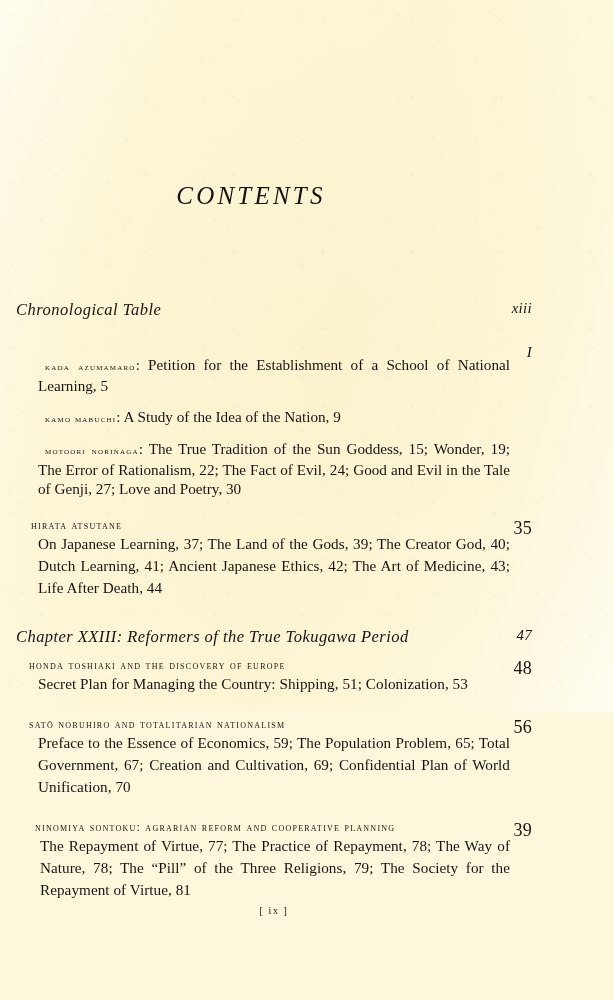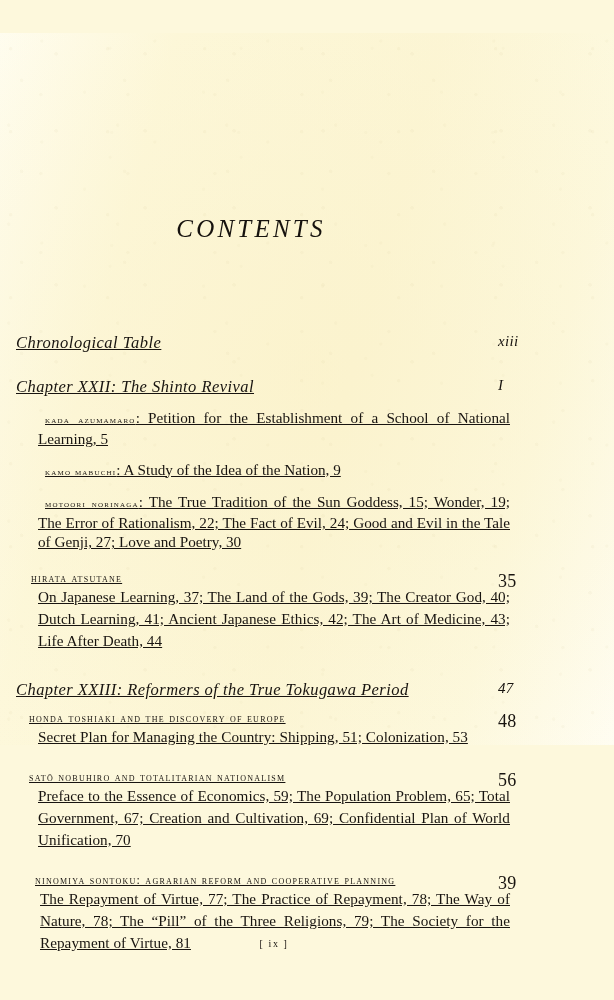--- a/index.html
+++ b/index.html
@@ -15,21 +15,20 @@
     overflow: hidden;
   }
   .page {
     position: relative;
     width: 614px;
     height: 712px;
     box-sizing: border-box;
     background:
       radial-gradient(ellipse 110% 95% at 50% 48%, rgba(250,240,198,0.55) 0%, rgba(253,248,220,0) 72%),
       linear-gradient(105deg, #fffdf0 0%, #fdf8db 22%, #fcf6d6 55%, #fdf9df 80%, #fffdf2 100%);
-    margin-top: 33px;
   }
   .grain {
     position: absolute;
     inset: 0;
     pointer-events: none;
     opacity: .55;
     background-image:
       radial-gradient(circle at 11% 19%, rgba(205,190,140,.16) 0 1.4px, transparent 2px),
       radial-gradient(circle at 37% 8%, rgba(205,190,140,.12) 0 1.2px, transparent 2px),
       radial-gradient(circle at 63% 27%, rgba(200,185,135,.13) 0 1.6px, transparent 2px),
@@ -62,36 +61,36 @@
     font-weight: normal;
     color: #16120e;
   }
 
   
   .toc-list {
     position: absolute;
     left: 0;
     top: 300px;
     width: 516px;
-    text-decoration: underline;
   }
   .row {
     position: relative;
     display: flex;
     align-items: baseline;
     width: 516px;
   }
   .row .label {
     flex: 0 1 auto;
   }
   .row .pageno {
     position: absolute;
     right: 0;
     top: 0;
     width: 34px;
+    text-align: right;
     font-size: 15px;
     letter-spacing: .3px;
   }
 
   
   .front-item {
     font-style: italic;
     font-size: 16.5px;
     letter-spacing: .5px;
     margin-bottom: 24px;
@@ -189,21 +188,20 @@
     <h1 class="doc-title">CONTENTS</h1>
 
     <div class="toc-list">
 
       <div class="row front-item">
         <span class="label">Chronological Table</span>
         <span class="pageno">xiii</span>
       </div>
 
       <div class="row chapter">
-        <span class="label">Chapter XXII: The Shinto Revival</span>
         <span class="pageno">I</span>
       </div>
 
       <p class="hang"><span class="sc">KADA AZUMAMARO</span><span>: Petition for the Establishment of a School of National Learning, 5</span></p>
 
       <p class="hang"><span class="sc">KAMO MABUCHI</span><span>: A Study of the Idea of the Nation, 9</span></p>
 
       <p class="hang"><span class="sc">MOTOORI NORINAGA</span><span>: The True Tradition of the Sun Goddess, 15; Wonder, 19; The Error of Rationalism, 22; The Fact of Evil, 24; Good and Evil in the Tale of Genji, 27; Love and Poetry, 30</span></p>
 
       <div class="gap-8"></div>

